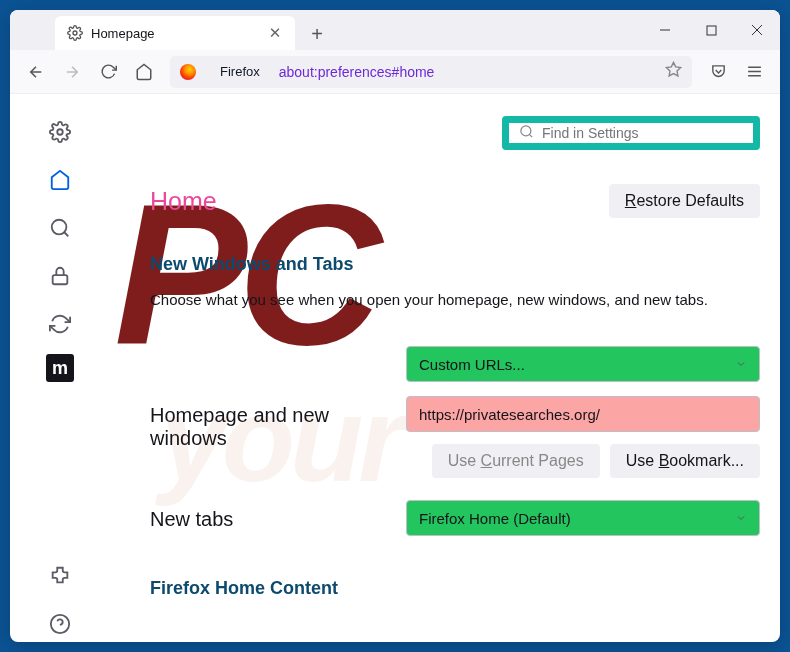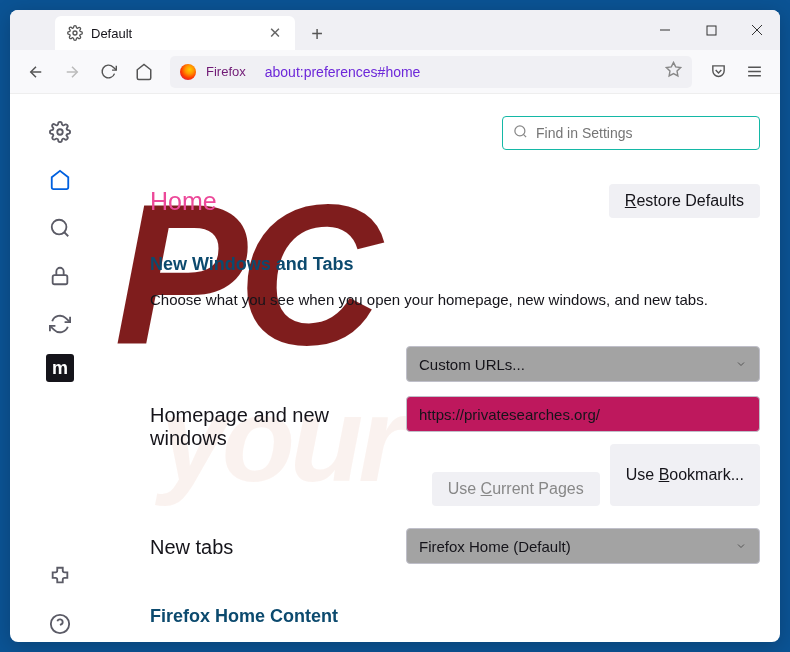--- a/index.html
+++ b/index.html
@@ -13,71 +13,71 @@
 .tab .gear { width: 16px; height: 16px; }
 .tab .close { margin-left: auto; width: 16px; height: 16px; display: flex; align-items: center; justify-content: center; font-size: 15px; color: #666; cursor: pointer; }
 .newtab { width: 32px; height: 32px; display: flex; align-items: center; justify-content: center; font-size: 20px; color: #555; margin-left: 6px; cursor: pointer; }
 .wincontrols { margin-left: auto; display: flex; height: 40px; }
 .wincontrols > div { width: 46px; display: flex; align-items: center; justify-content: center; color: #333; cursor: pointer; }
 
 .toolbar { height: 44px; background: #f9f9fb; display: flex; align-items: center; padding: 0 10px; gap: 4px; border-bottom: 1px solid #eee; }
 .tbtn { width: 32px; height: 32px; display: flex; align-items: center; justify-content: center; color: #555; border-radius: 4px; cursor: pointer; }
 .tbtn.disabled { color: #bbb; }
 .urlbar { flex: 1; background: #f0f0f4; border-radius: 5px; height: 32px; margin: 0 6px; display: flex; align-items: center; padding: 0 10px; gap: 10px; }
-.urlbar .ffbadge { display: flex; align-items: flex-start; gap: 10px; font-size: 13px; color: #701a75; padding-right: 8px; border-right: 1px solid transparent; }
+.urlbar .ffbadge { display: flex; align-items: flex-start; gap: 24px; font-size: 13px; color: #0f172a; padding-right: 8px; border-right: 1px solid transparent; }
 .fflogo { width: 16px; height: 16px; background: radial-gradient(circle at 60% 35%, #ffcb00 0%, #ff9500 30%, #ff3a00 60%, #b5007f 100%); border-radius: 50%; }
 .urlbar .urltext { font-size: 14px; color: #6d28d9; }
 .urlbar .star { margin-left: auto; color: #888; }
 
 .content { flex: 1; display: flex; position: relative; z-index: 1; overflow: hidden; }
 .sidebar { width: 100px; display: flex; flex-direction: column; align-items: center; padding-top: 20px; gap: 12px; }
 .sidebtn { width: 36px; height: 36px; display: flex; align-items: center; justify-content: center; border-radius: 5px; color: #5b5b66; cursor: pointer; }
 .sidebtn.active { color: #0060df; }
 .sidebtn svg { width: 22px; height: 22px; }
 .sidebtn.m { background: #15141a; color: #fff; font-weight: bold; font-size: 18px; width: 28px; height: 28px; border-radius: 3px; }
 .side-spacer { flex: 1; }
 
 .main { flex: 1; padding: 0 20px 0 40px; overflow: hidden; }
 .searchrow { display: flex; justify-content: flex-end; padding: 22px 0 10px; }
-.searchbox { width: 258px; height: 34px; border: 1px solid #14b8a6; border-radius: 4px; display: flex; align-items: center; padding: 0 10px; gap: 8px; color: #888; font-size: 14px; }
+.searchbox { width: 258px; height: 34px; border: 7px solid #14b8a6; border-radius: 4px; display: flex; align-items: center; padding: 0 10px; gap: 8px; color: #888; font-size: 14px; }
 .searchbox input { border: none; outline: none; flex: 1; font-size: 14px; background: transparent; }
 
 .headrow { display: flex; align-items: center; justify-content: space-between; margin-top: 24px; }
 h1 { font-size: 25px; font-weight: 400; color: #ec4899; }
 .btn { background: #f0f0f4; border-radius: 4px; padding: 8px 16px; font-size: 16px; color: #15141a; cursor: pointer; border: none; }
 
 h2 { font-size: 18px; font-weight: 700; margin-top: 36px; color: #0c4a6e; }
 .desc { font-size: 15px; color: #15141a; margin-top: 14px; line-height: 1.4; }
 
 .formrow { display: flex; align-items: flex-start; margin-top: 36px; }
 .formlabel { width: 256px; font-size: 20px; color: #15141a; padding-top: 8px; }
 .formfield { flex: 1; display: flex; flex-direction: column; gap: 10px; }
-.select { height: 36px; border: 1px solid #bfbfc9; border-radius: 4px; background: #a3a3a3; display: flex; align-items: center; padding: 0 12px; font-size: 15px; color: #15141a; justify-content: space-between; cursor: pointer; }
-.input { height: 36px; border: 1px solid #bfbfc9; border-radius: 4px; padding: 0 12px; font-size: 15px; color: #15141a; outline: none; background: #be185d; }
+.select { height: 36px; border: 1px solid #bfbfc9; border-radius: 4px; background: #22c55e; display: flex; align-items: center; padding: 0 12px; font-size: 15px; color: #15141a; justify-content: space-between; cursor: pointer; }
+.input { height: 36px; border: 1px solid #bfbfc9; border-radius: 4px; padding: 0 12px; font-size: 15px; color: #15141a; outline: none; background: #fca5a5; }
 .btnrow { display: flex; gap: 10px; justify-content: flex-end; margin-top: 2px; }
-.btn.ghost { color: #888; margin-top: 28px; }
+.btn.ghost { color: #888; }
 
 .underline-key { text-decoration: underline; }
 </style>
 </head>
 <body>
 
 <div class="window">
   <div class="watermark">PC</div>
   <div class="watermark2">your</div>
 
   <div class="tabstrip">
     <div class="tab">
       <span class="gear">
         <svg viewBox="0 0 24 24" fill="none" stroke="#555" stroke-width="2">
             <circle cx="12" cy="12" r="3"></circle>
             <path d="M19.4 15a1.7 1.7 0 0 0 .34 1.87l.06.06a2 2 0 1 1-2.83 2.83l-.06-.06a1.7 1.7 0 0 0-1.87-.34 1.7 1.7 0 0 0-1 1.56V21a2 2 0 0 1-4 0v-.09a1.7 1.7 0 0 0-1.11-1.56 1.7 1.7 0 0 0-1.87.34l-.06.06a2 2 0 1 1-2.83-2.83l.06-.06a1.7 1.7 0 0 0 .34-1.87 1.7 1.7 0 0 0-1.56-1H3a2 2 0 0 1 0-4h.09a1.7 1.7 0 0 0 1.56-1.11 1.7 1.7 0 0 0-.34-1.87l-.06-.06A2 2 0 1 1 7.08 4.25l.06.06a1.7 1.7 0 0 0 1.87.34H9a1.7 1.7 0 0 0 1-1.56V3a2 2 0 0 1 4 0v.09a1.7 1.7 0 0 0 1 1.56 1.7 1.7 0 0 0 1.87-.34l.06-.06a2 2 0 1 1 2.83 2.83l-.06.06a1.7 1.7 0 0 0-.34 1.87V9a1.7 1.7 0 0 0 1.56 1H21a2 2 0 0 1 0 4h-.09a1.7 1.7 0 0 0-1.56 1z"></path>
           </svg>
       </span>
-      <span>Default</span>
+      <span>Homepage</span>
       <span class="close">✕</span>
     </div>
     <div class="newtab">+</div>
     <div class="wincontrols">
       <div>
           <svg width="12" height="12" viewBox="0 0 12 12">
             <line x1="1" y1="6" x2="11" y2="6" stroke="#333" stroke-width="1"></line>
           </svg>
         </div>
       <div>

